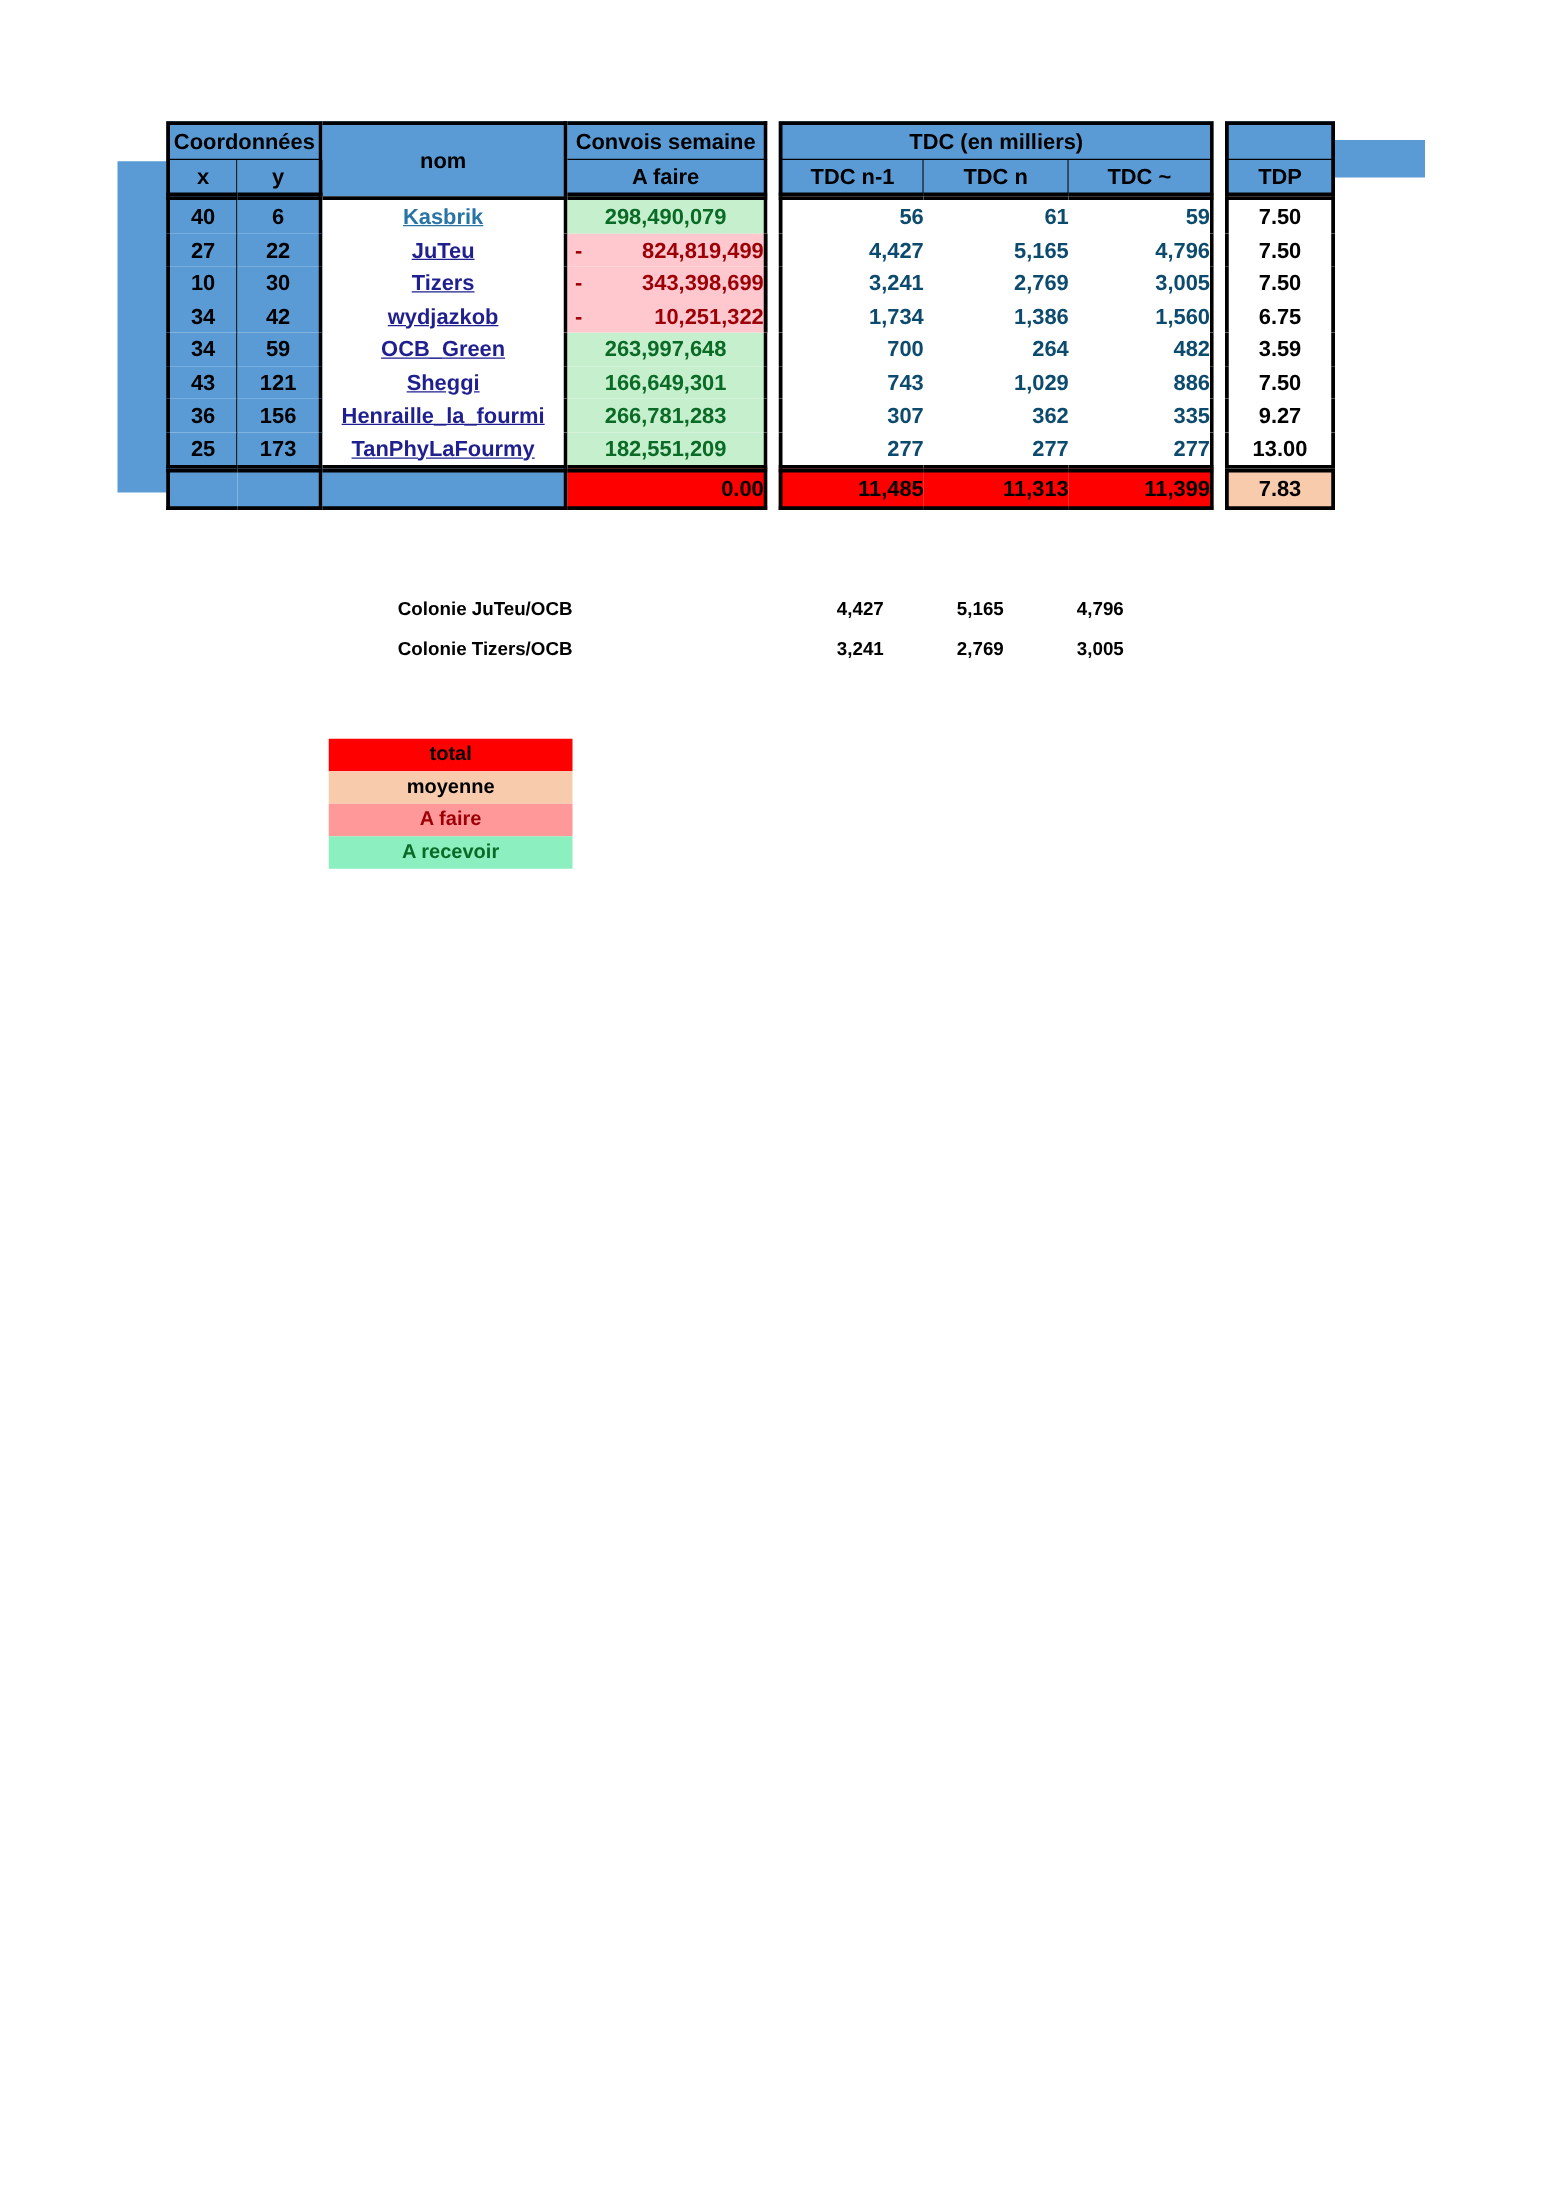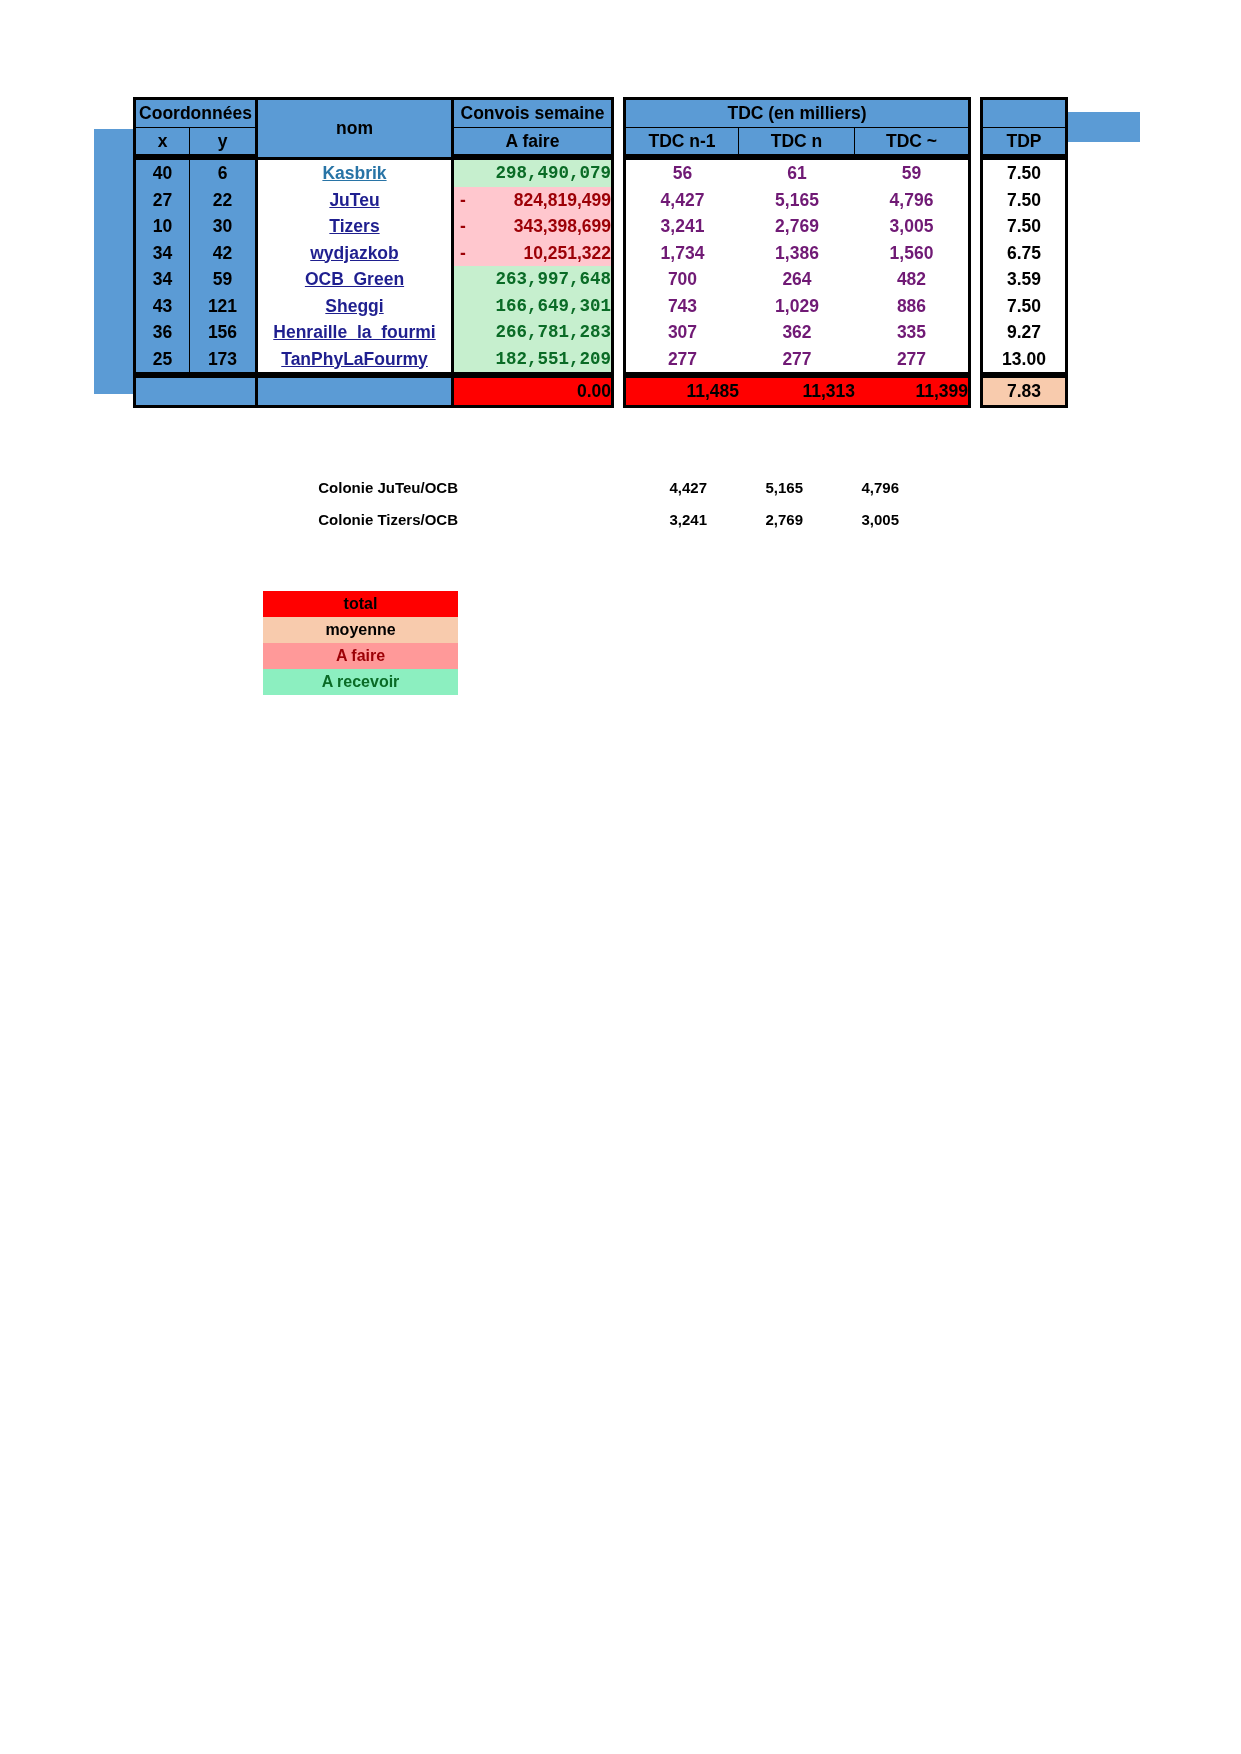--- a/index.html
+++ b/index.html
@@ -87,41 +87,40 @@
   }
   .nom a {
     color: #1F1F8F;
     font-weight: bold;
   }
   .nom a.visited { color: #2874A6; }
 
   .cell-recevoir {
     background: #C6EFCE;
     color: #0A6B26;
-    text-align: right;
+    text-align: center;
     padding-right: 10px;
-    font-family: Liberation Mono, monospace;
   }
   .cell-afaire {
     background: #FFC7CE;
     color: #9C0006;
     text-align: right;
     padding-right: 10px;
     position: relative;
   }
   .cell-afaire .neg {
     position: absolute;
     left: 6px;
     top: 0;
   }
   .num {
     background: #ffffff;
-    text-align: center;
+    text-align: right;
     padding-right: 10px;
-    color: #701a75;
+    color: #0c4a6e;
   }
   .tdp {
     background: #ffffff;
     text-align: center;
     color: #000000;
   }
 
   
   .total-row td { height: 30px; line-height: 30px; }
   .t-blue { background: #5B9BD5; }

